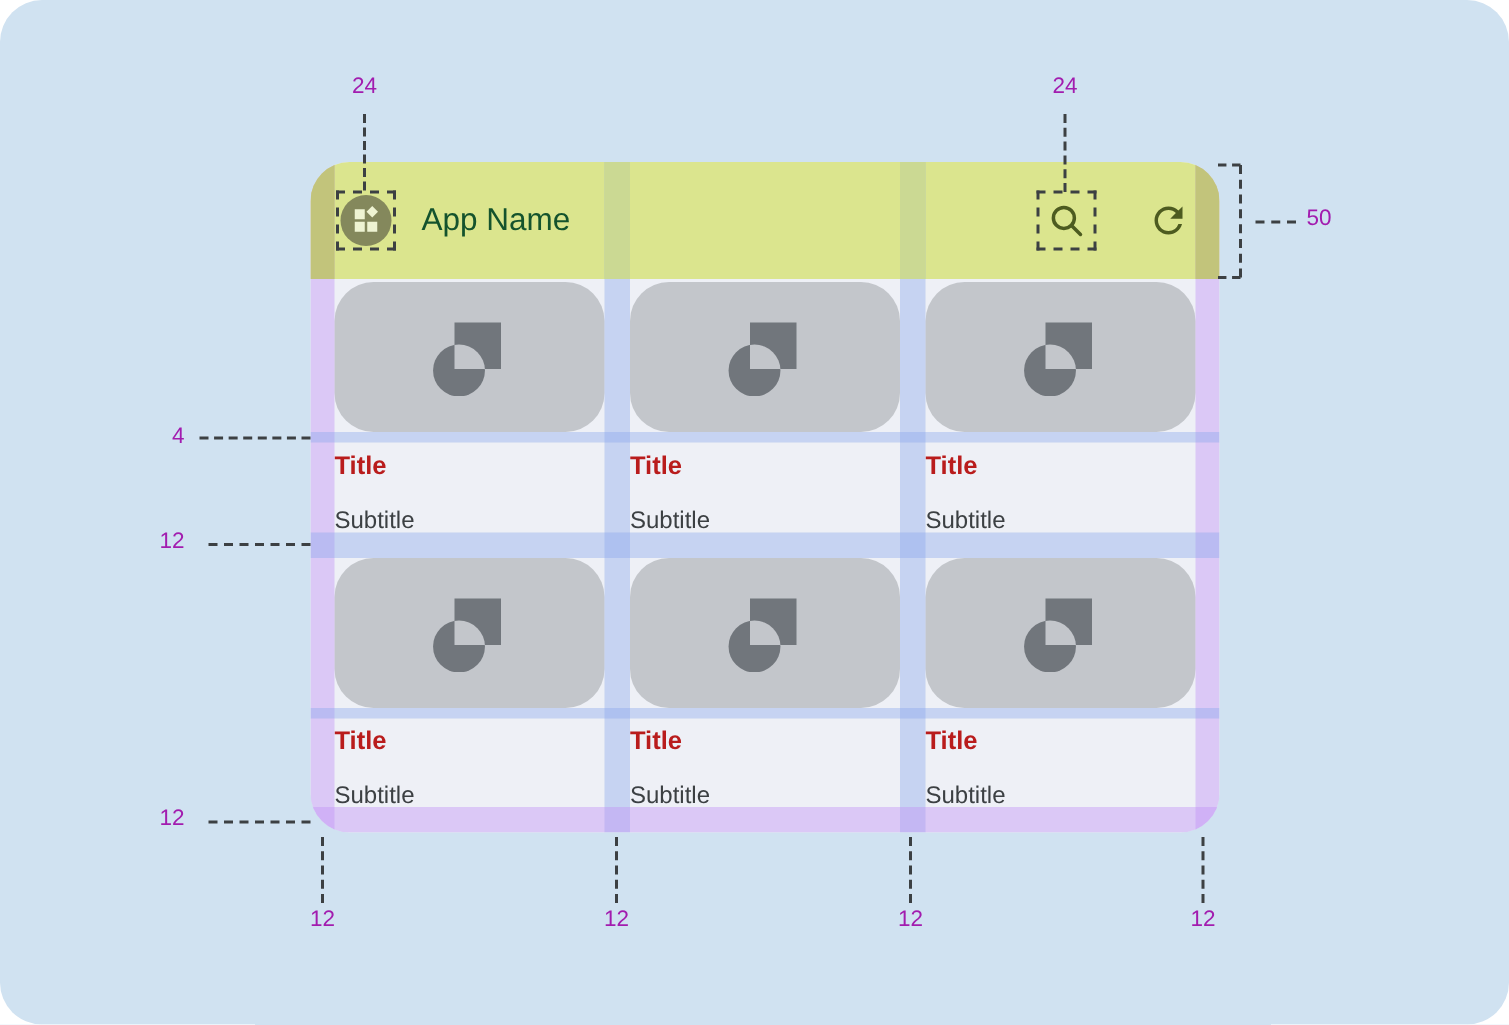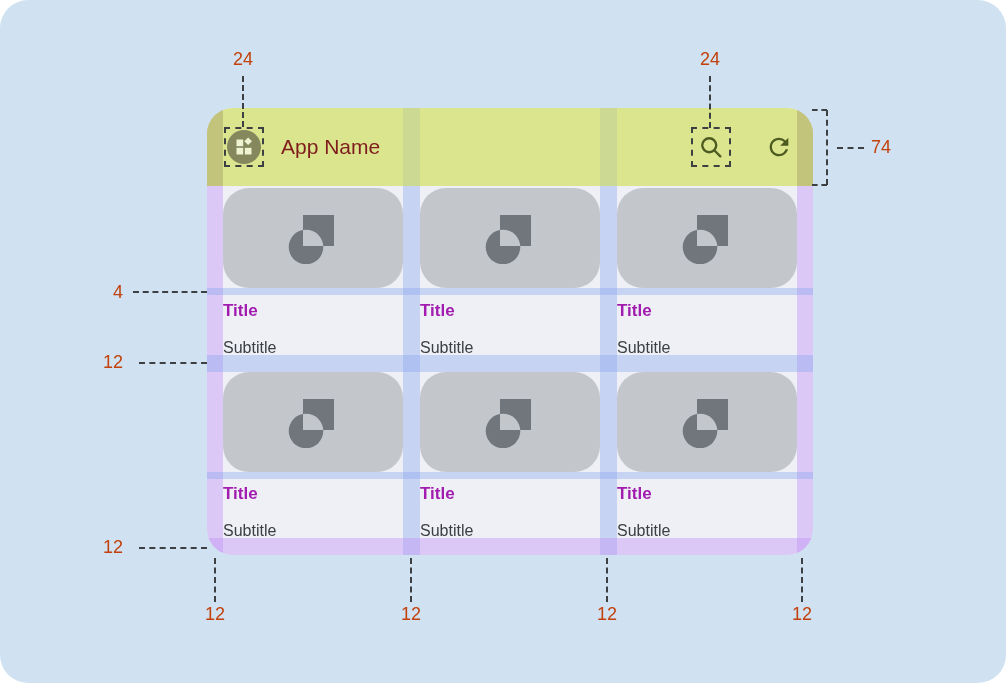--- a/index.html
+++ b/index.html
@@ -8,50 +8,50 @@
     border-radius:28px;overflow:hidden;
     font-family:"Liberation Sans",sans-serif;
   }
   
   .mockup{position:absolute;left:207px;top:108px;width:606px;height:447px;
     border-radius:26px;overflow:hidden;background:#eef0f6;}
   .appbar{position:absolute;left:0;top:0;width:606px;height:78px;background:#dbe58e;}
   .lead-btn{position:absolute;left:20px;top:22px;width:34px;height:34px;border-radius:50%;
     background:#84885c;display:flex;align-items:center;justify-content:center;}
   .appname{position:absolute;left:74px;top:0;height:78px;line-height:78px;
-    font-size:21px;font-weight:500;color:#7f1d1d;}
+    font-size:21px;font-weight:500;color:#14532d;}
   .bar-icon{position:absolute;top:25px;width:28px;height:28px;color:#4d5b20;}
   .bar-icon.search{left:490px;}
   .bar-icon.refresh{left:558px;}
   .dash-box{position:absolute;width:40px;height:40px;box-sizing:border-box;
     border:2px dashed #3c4043;top:19px;}
   .dash-box.lead{left:17px;}
   .dash-box.search{left:484px;}
   
   .card-img{position:absolute;width:180px;height:100px;background:#c3c6cb;border-radius:26px;
     display:flex;align-items:center;justify-content:center;}
   .col0{left:16px;} .col1{left:213px;} .col2{left:410px;}
   .row-img0{top:80px;} .row-img1{top:264px;}
   .card-text{position:absolute;width:180px;height:60px;}
   .row-txt0{top:187px;} .row-txt1{top:370px;}
-  .card-title{font-size:17px;font-weight:700;color:#a21caf;line-height:24px;margin-top:4px;}
+  .card-title{font-size:17px;font-weight:700;color:#b91c1c;line-height:24px;margin-top:4px;}
   .card-sub{font-size:16px;font-weight:400;color:#3c4043;line-height:26px;margin-top:12px;}
   
   .vstrip{position:absolute;top:0;height:447px;width:17px;}
   .vstrip.purple{background:rgba(193,145,246,0.42);}
   .vstrip.blue{background:rgba(138,168,238,0.40);}
   .vs-l{left:0;width:16px;} .vs-g1{left:196px;} .vs-g2{left:393px;} .vs-r{left:590px;width:16px;}
   .barcap{position:absolute;top:0;height:78px;}
   .barcap.olive{background:#c2c47b;}
   .barcap.green{background:#cbd993;}
   .hband{position:absolute;left:0;width:606px;background:rgba(138,168,238,0.40);}
   .hb4a{top:180px;height:7px;} .hb12{top:247px;height:17px;} .hb4b{top:364px;height:7px;}
   .hband.purple{background:rgba(193,145,246,0.42);top:430px;height:17px;}
   
-  .ann{position:absolute;font-size:18px;font-weight:500;color:#c2410c;}
+  .ann{position:absolute;font-size:15px;font-weight:500;color:#a21caf;}
   .ann.c{text-align:center;width:34px;}
   .ann.r{text-align:right;width:34px;}
   .vdash{position:absolute;width:0;border-left:2px dashed #3c4043;}
   .hdash{position:absolute;height:0;border-top:2px dashed #3c4043;}
 </style>
 </head>
 <body>
 
 <div class="canvas">
 
@@ -200,21 +200,21 @@
   <div class="ann c" style="left:226px;top:49px;">24</div>
   <div class="vdash" style="left:242px;top:76px;height:51px;"></div>
 
   <div class="ann c" style="left:693px;top:49px;">24</div>
   <div class="vdash" style="left:709px;top:76px;height:52px;"></div>
 
   <div class="hdash" style="left:812px;top:109px;width:15px;"></div>
   <div class="vdash" style="left:826px;top:110px;height:75px;"></div>
   <div class="hdash" style="left:812px;top:184px;width:15px;"></div>
   <div class="hdash" style="left:837px;top:147px;width:27px;"></div>
-  <div class="ann" style="left:871px;top:137px;">74</div>
+  <div class="ann" style="left:871px;top:137px;">50</div>
 
   <div class="ann r" style="left:89px;top:282px;">4</div>
   <div class="hdash" style="left:133px;top:291px;width:74px;"></div>
 
   <div class="ann r" style="left:89px;top:352px;">12</div>
   <div class="hdash" style="left:139px;top:362px;width:68px;"></div>
 
   <div class="ann r" style="left:89px;top:537px;">12</div>
   <div class="hdash" style="left:139px;top:547px;width:68px;"></div>
 

